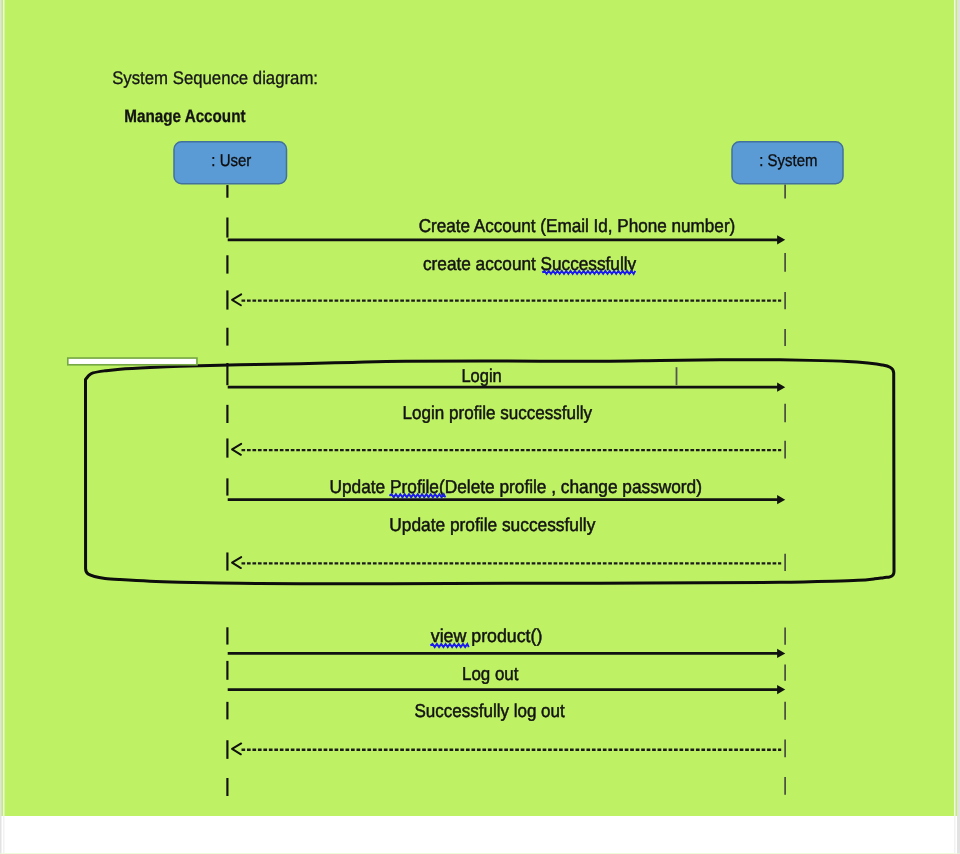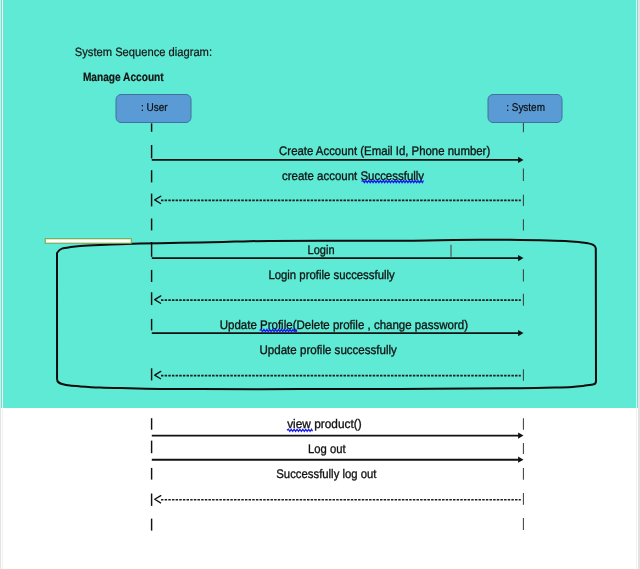--- a/index.html
+++ b/index.html
@@ -5,21 +5,21 @@
 <style>
   html,body{margin:0;padding:0;background:#ffffff;}
   body{
     width:640px;height:569px;overflow:hidden;
     font-family:"Liberation Sans", sans-serif;
     -webkit-font-smoothing:antialiased;
     text-rendering:geometricPrecision;
   }
   svg#diagram{ transform:translateZ(0); }
   svg text{ -webkit-font-smoothing:antialiased; }
-  #page{position:relative;width:640px;height:408px;background:#5eead4;}
+  #page{position:relative;width:640px;height:544px;background:#bef264;}
   .edge{position:absolute;top:0;height:569px;}
   #edge-left-outer{left:0px;width:1px;background:#e2e2e2;}
   #edge-left{left:2px;width:1px;background:#f2f2f2;}
   #edge-right{left:636px;width:1px;background:#f2f2f2;}
   #edge-right-outer{left:638px;width:2px;background:#e2e2e2;}
   svg#diagram{position:absolute;left:0;top:0;}
   text{font-family:"Liberation Sans", sans-serif;}
   .lbl{fill:#121212;font-size:12.45px;paint-order:stroke;stroke:#121212;stroke-width:0.33px;}
   .title{fill:#161616;font-size:12.1px;paint-order:stroke;stroke:#161616;stroke-width:0.22px;}
   .subtitle{fill:#131313;font-size:11.9px;font-weight:bold;paint-order:stroke;stroke:#131313;stroke-width:0.2px;}

